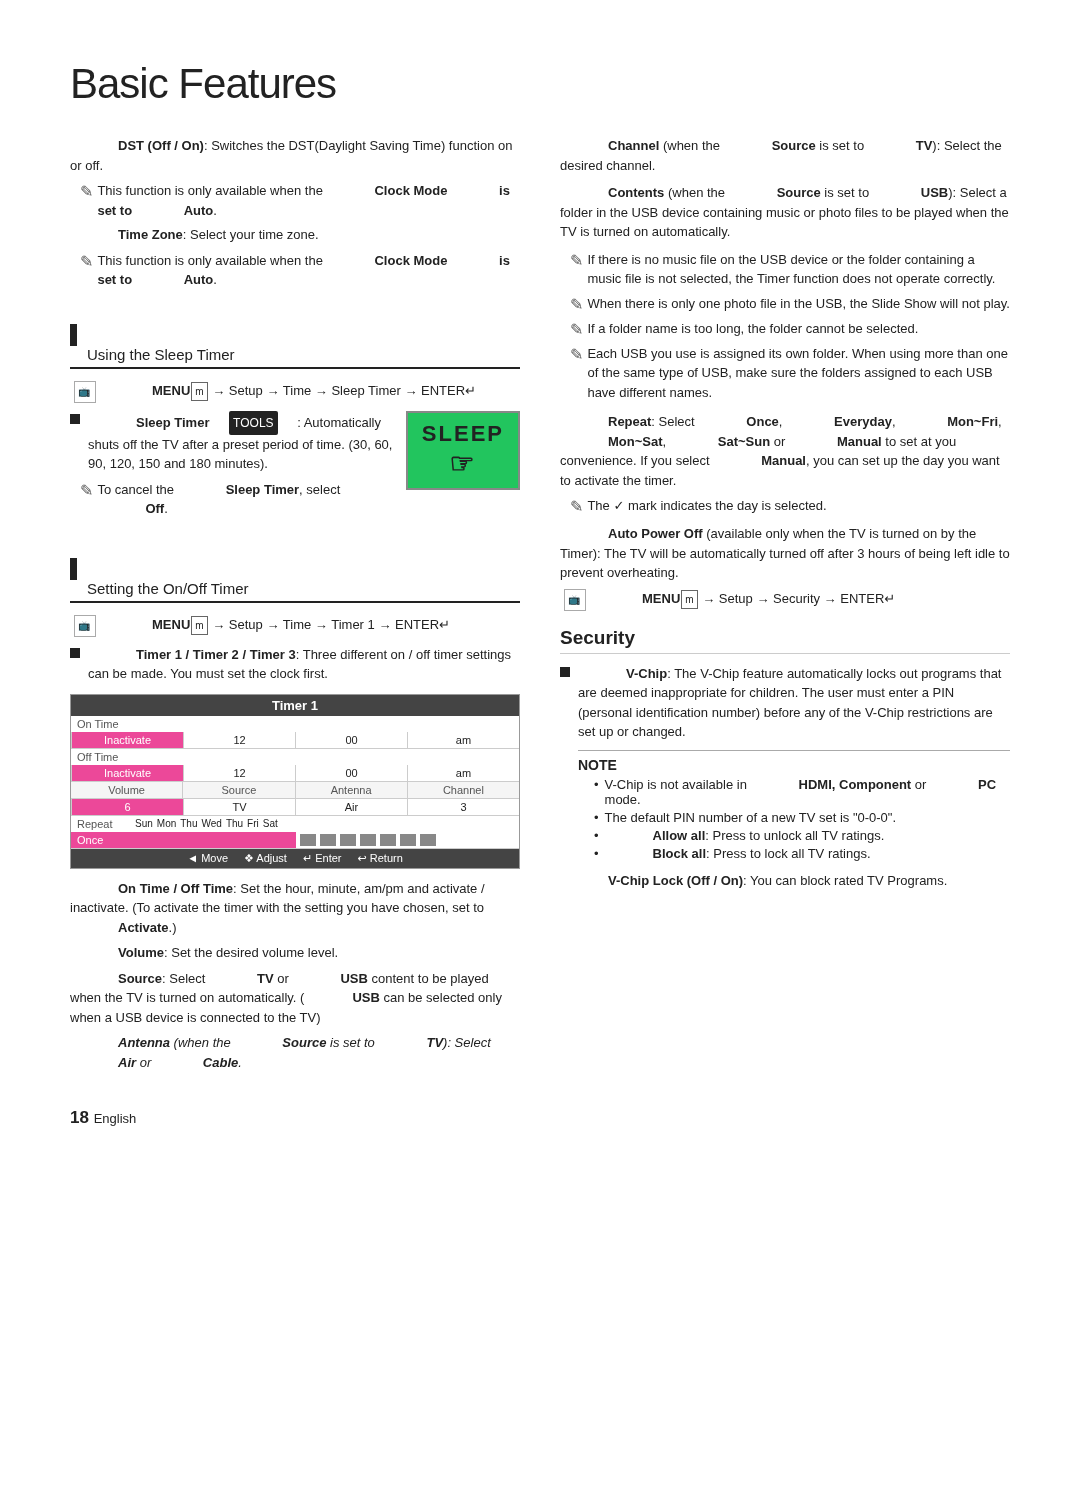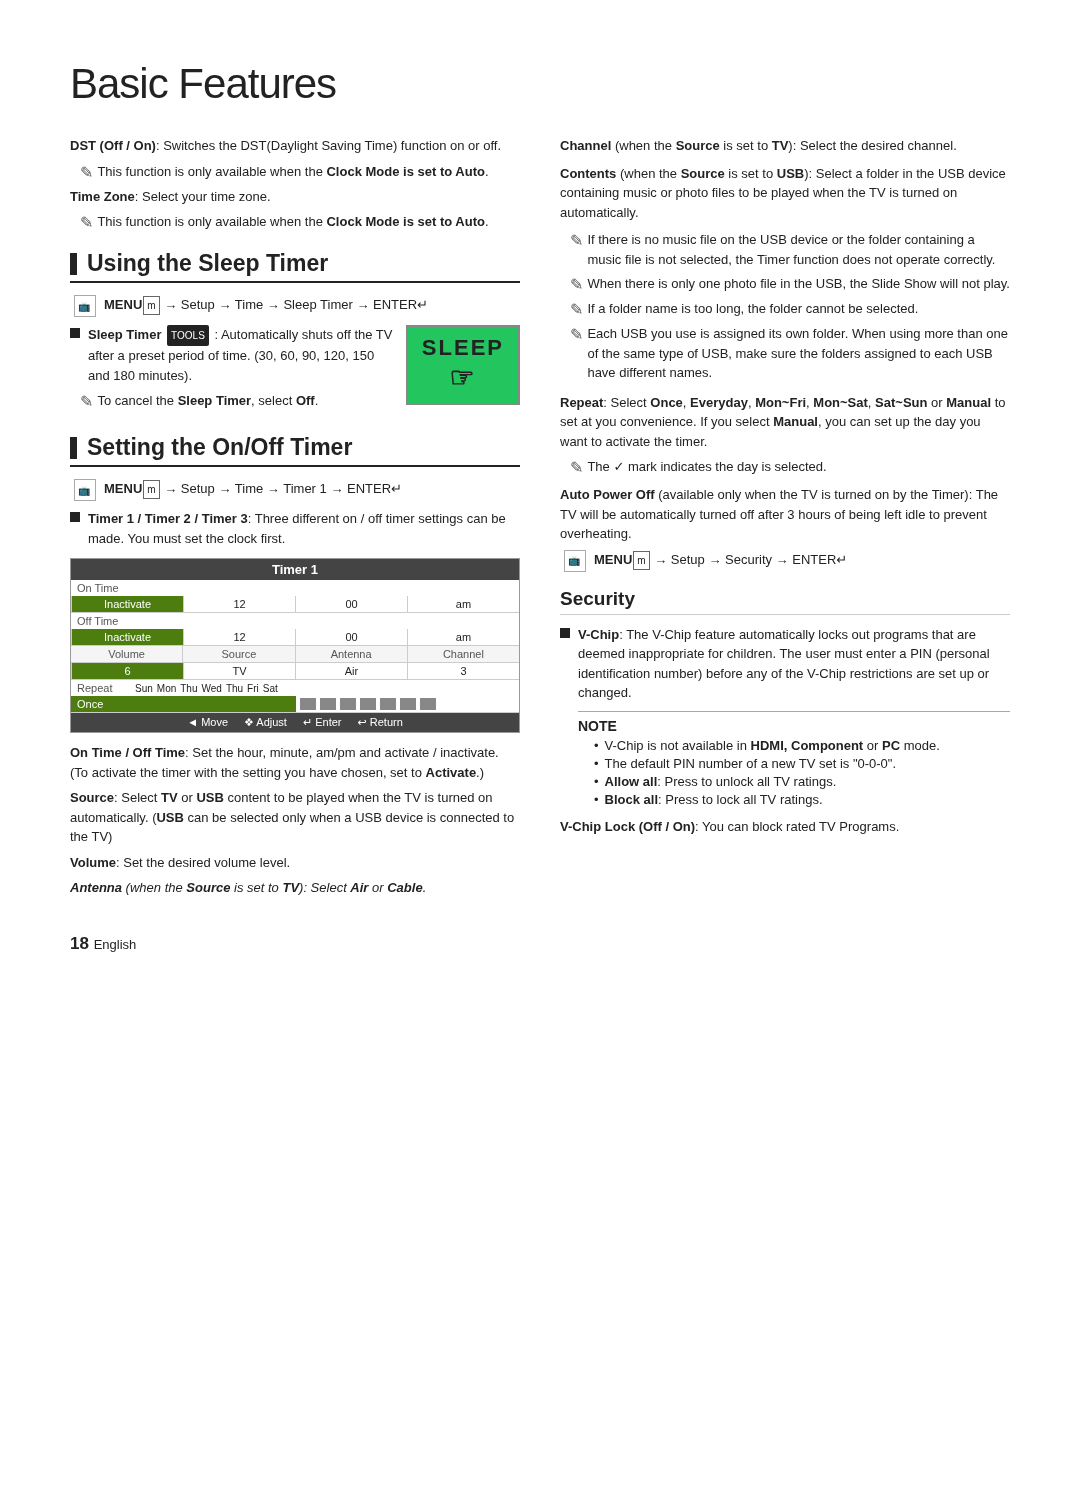--- a/index.html
+++ b/index.html
@@ -34,38 +34,39 @@
     p { margin-bottom: 6px; line-height: 1.5; }
     .note-icon { font-size: 16px; margin-right: 4px; color: #555; }
     .note-line {
       display: flex;
       align-items: flex-start;
       margin-bottom: 5px;
       padding-left: 10px;
     }
     .note-line .note-icon { flex-shrink: 0; margin-top: 1px; }
     .note-line-text { line-height: 1.5; }
-    b { font-weight: bold; }
+    b { font-weight: bold; margin-left: 48px; }
     .section-header {
       display: flex;
       align-items: center;
       border-bottom: 2px solid #222;
       margin: 18px 0 12px 0;
       padding-bottom: 4px;
     }
     .section-header .bar {
       width: 7px;
       height: 22px;
       background: #222;
       margin-right: 10px;
       flex-shrink: 0;
     }
     .section-header h2 {
-      font-size: 23px;
-      font-weight: bold;
+      font-size: 15px;
+      font-weight: normal;
+      margin-top: 38px;
     }
     .menu-line {
       display: flex;
       align-items: flex-start;
       margin-bottom: 8px;
       padding-left: 4px;
     }
     .menu-icon {
       width: 22px;
       height: 22px;
@@ -114,21 +115,21 @@
     }
     .timer-row:last-child { border-bottom: none; }
     .timer-cell {
       flex: 1;
       text-align: center;
       padding: 2px 4px;
       border-left: 1px solid #ccc;
       font-size: 11px;
     }
     .timer-cell.highlight {
-      background: #4d7c0f;
+      background: #ec4899;
       color: #fff;
     }
     .timer-nav {
       display: flex;
       justify-content: center;
       gap: 16px;
       background: #444;
       color: #fff;
       font-size: 11px;
       padding: 3px 0;
@@ -180,24 +181,24 @@
       margin-top: 30px;
       font-size: 17px;
       font-weight: bold;
       color: #222;
     }
     .top-notes { margin-bottom: 10px; }
     .tools-badge {
       display: inline-block;
       background: #222;
       color: #fff;
-      font-size: 10px;
+      font-size: 12px;
       padding: 3px 4px;
       border-radius: 2px;
-      margin: 0 2px;
+      margin: 0 16px;
     }
     .menu-badge {
       display: inline-block;
       border: 1px solid #666;
       font-size: 10px;
       padding: 1px 3px;
       margin: 0 1px;
     }
   </style>
 </head>
@@ -350,24 +351,24 @@
           <span>❖ Adjust</span>
           <span>↵ Enter</span>
           <span>↩ Return</span>
         </div>
       </div>
 
       <p>
         <b>On Time / Off Time</b><span>: Set the hour, minute, am/pm and activate / inactivate. (To activate the timer with the setting you have chosen, set to </span><b>Activate</b><span>.)</span>
       </p>
       <p style="margin-top:5px;">
+        <b>Volume</b><span>: Set the desired volume level.</span>
+      </p>
+      <p style="margin-top:5px;">
         <b>Source</b><span>: Select </span><b>TV</b><span> or </span><b>USB</b><span> content to be played when the TV is turned on automatically. (</span><b>USB</b><span> can be selected only when a USB device is connected to the TV)</span>
-      </p>
-      <p style="margin-top:5px;">
-        <b>Volume</b><span>: Set the desired volume level.</span>
       </p>
       <p style="margin-top:5px;font-style:italic;">
         <b>Antenna</b><span> (when the </span><b>Source</b><span> is set to </span><b>TV</b><span>): Select </span><b>Air</b><span> or </span><b>Cable</b><span>.</span>
       </p>
     </div>
   </div>
 
   <div class="col-right">
 
     <p style="margin-bottom:8px;">

